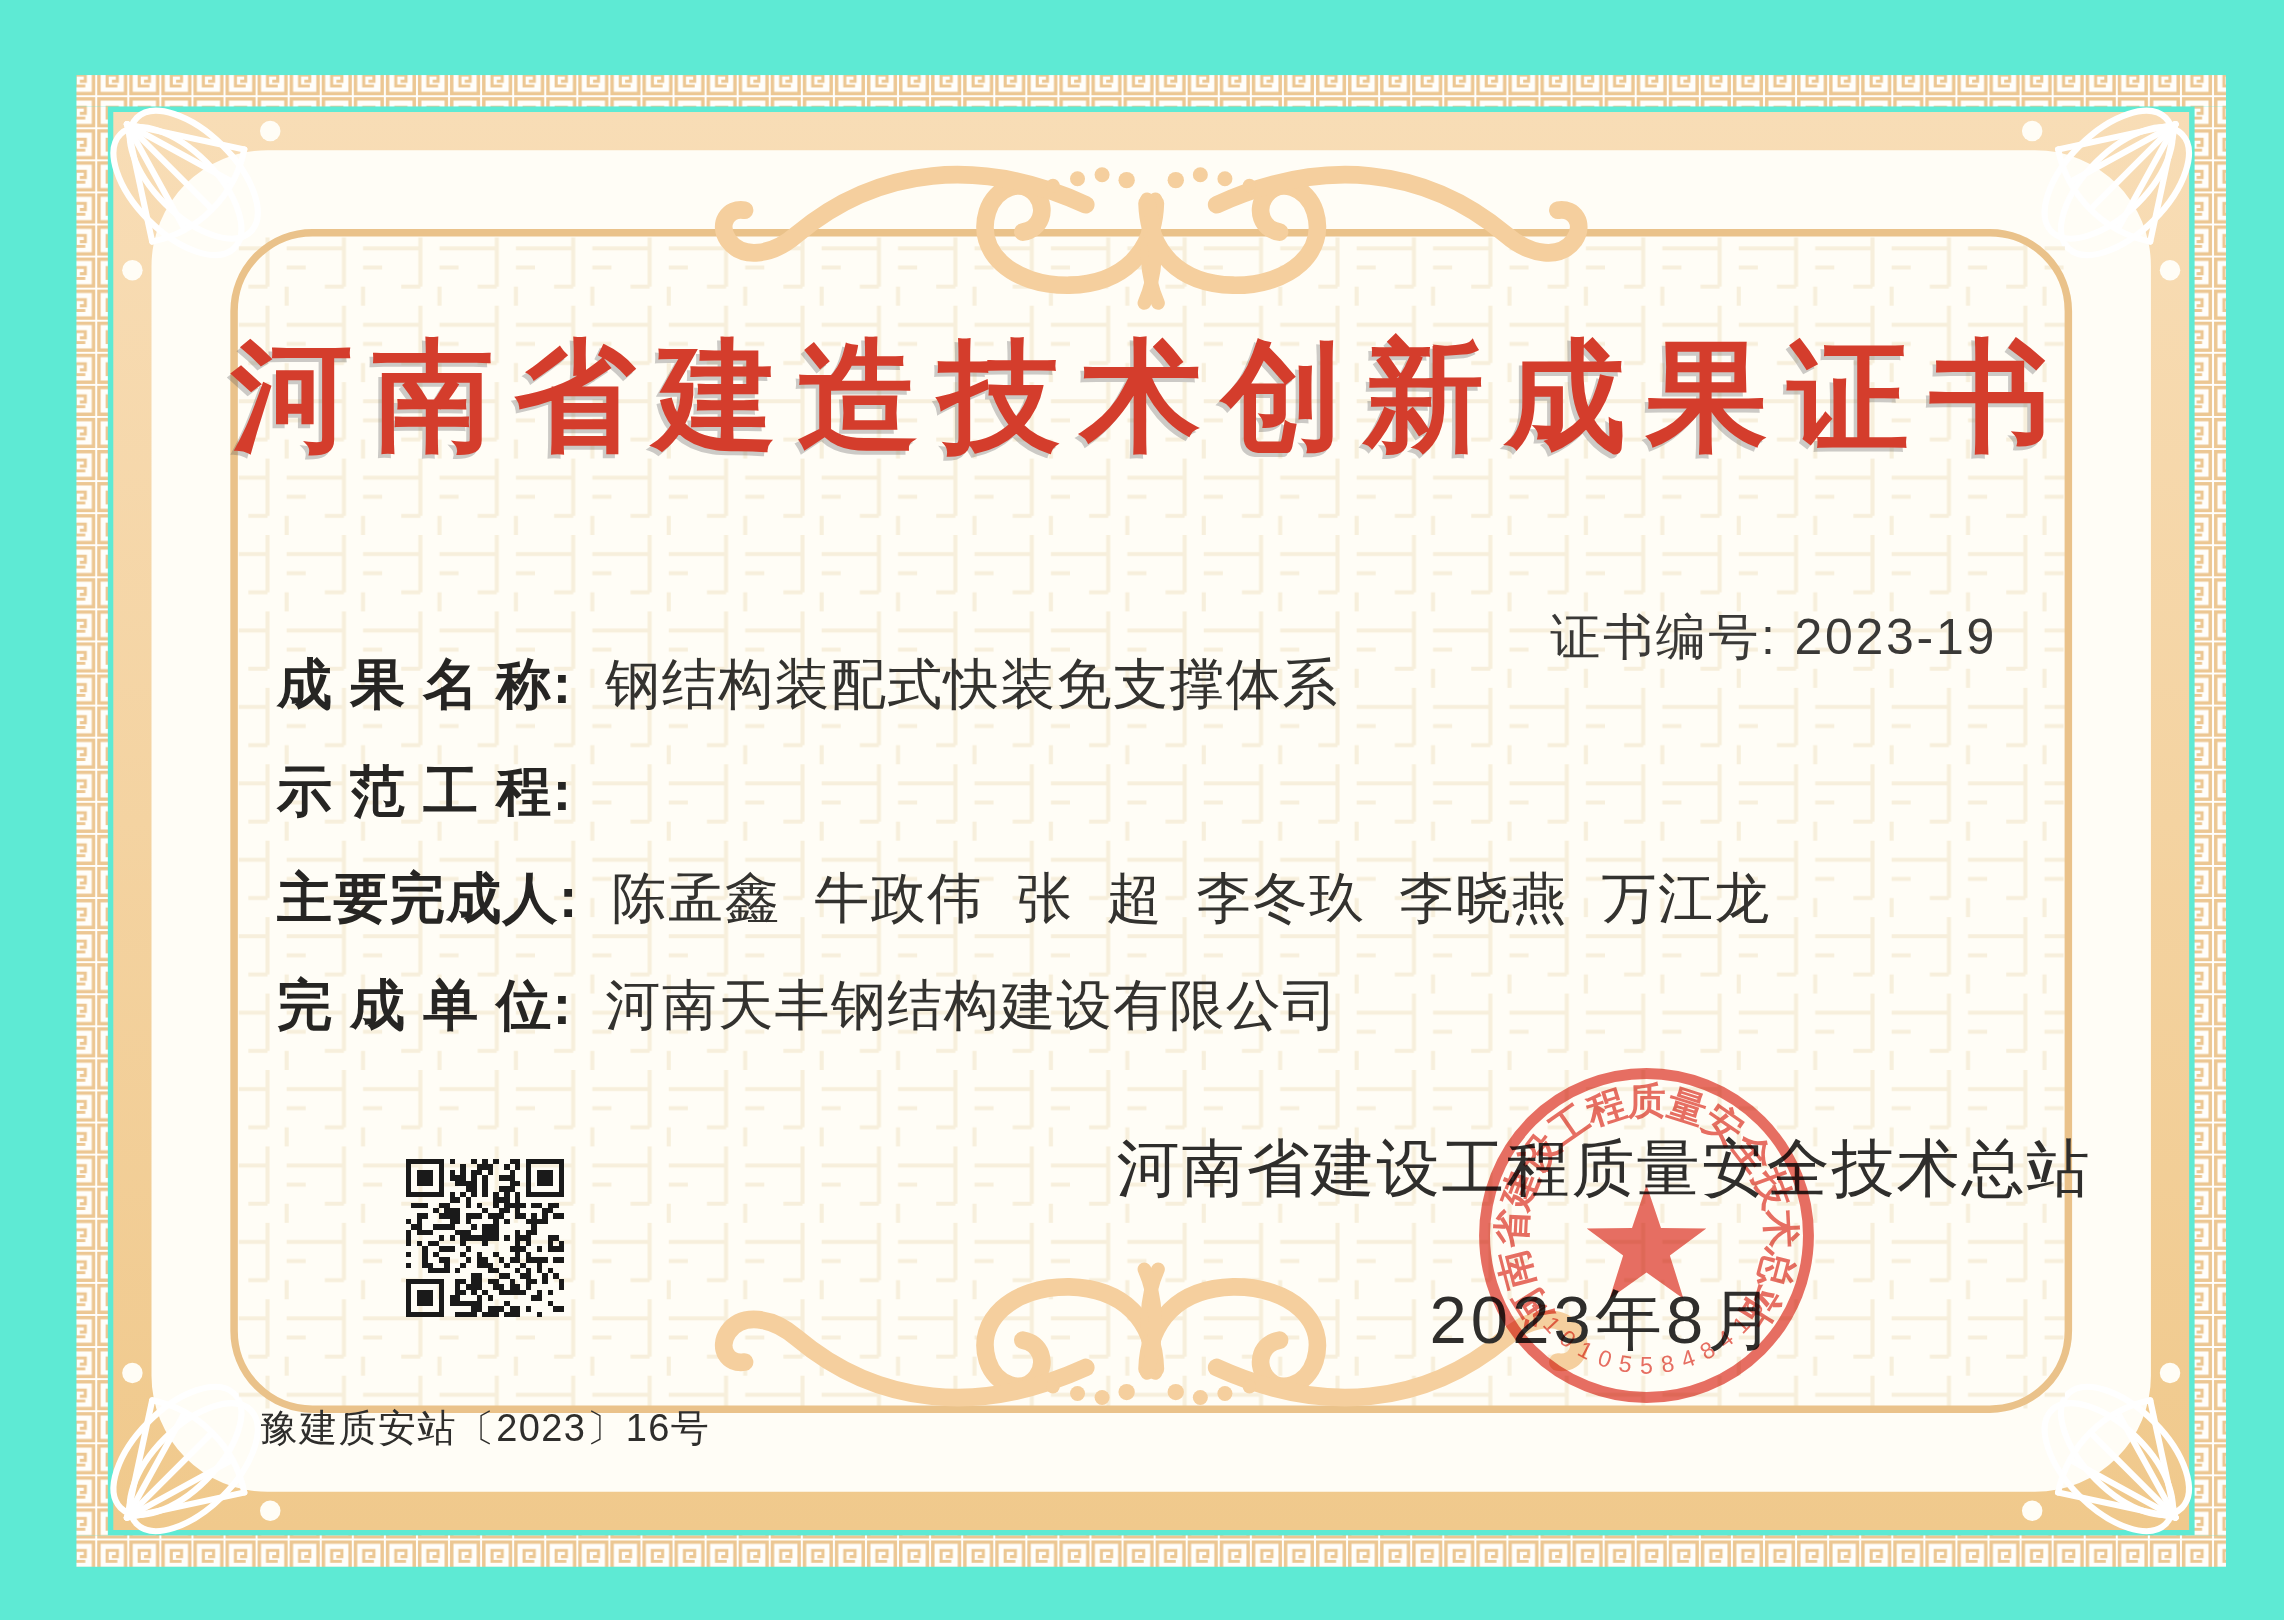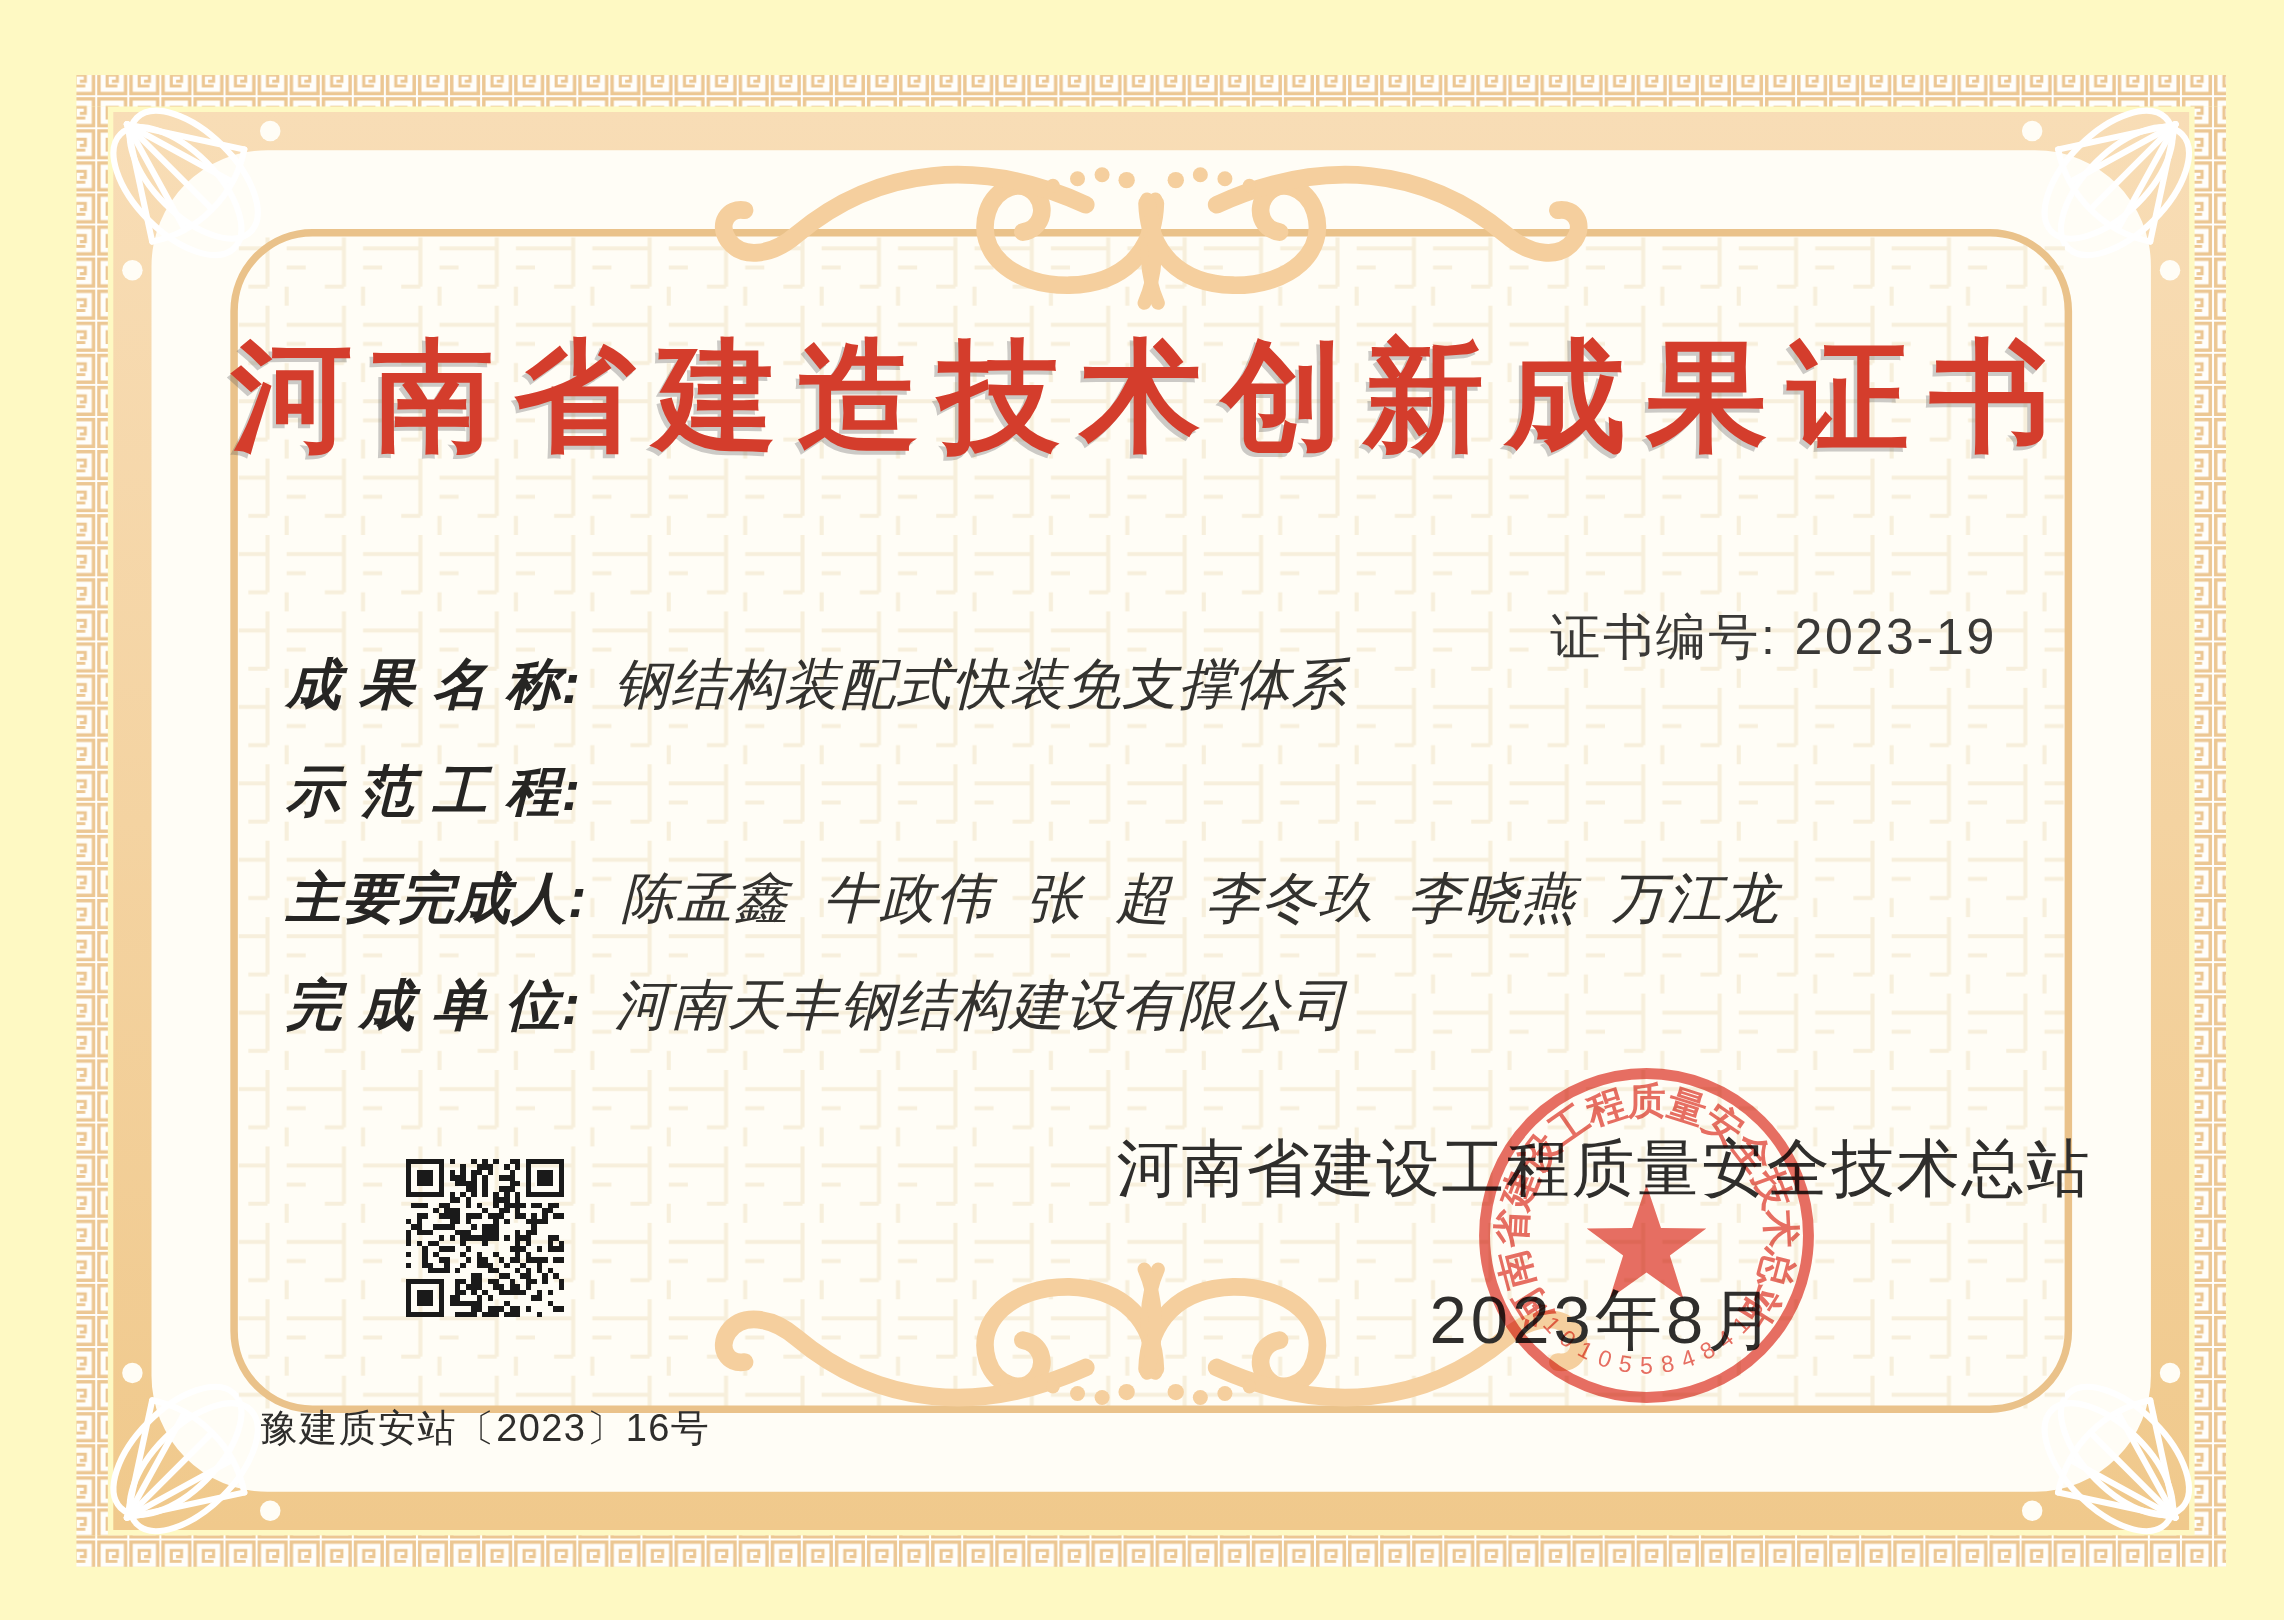--- a/index.html
+++ b/index.html
@@ -1,30 +1,30 @@
 <!DOCTYPE html>
 <html style="font-size:11px"><head>
 <meta charset="utf-8">
 <style>
   html,body{margin:0;padding:0;background:#ffffff;}
   .page{
-    position:relative;width:2284px;height:1620px;background:#fef9c3;overflow:hidden;
+    position:relative;width:2284px;height:1620px;background:#5eead4;overflow:hidden;
     font-family:"Liberation Sans","DejaVu Sans",sans-serif;color:#2e2d2b;
   }
   .frame-svg{position:absolute;left:0;top:0;width:2284px;height:1620px;}
   .abs{position:absolute;white-space:pre;}
   .title{
     left:1151px;top:326px;transform:translateX(-50%);
     font-family:"Liberation Serif","DejaVu Serif",serif;font-weight:700;
     font-size:121px;line-height:1.18;letter-spacing:20.5px;color:#d43d2c;
     text-shadow:-3.4px 4.1px 0 rgba(95,95,95,0.32);
   }
   .cert-no{right:287px;top:546px;font-size:50px;color:#3a3937;letter-spacing:2.7px;}
   .cert-no .v{margin-left:11px;padding-left:6px;}
-  .fields{position:absolute;left:286px;top:631px;font-style:italic;}
+  .fields{position:absolute;left:277px;top:631px;}
   .row{display:flex;align-items:center;height:107px;font-size:55px;}
   .row .lbl{font-weight:700;color:#262523;letter-spacing:1.4px;white-space:pre;}
   .row .val{margin-left:33px;color:#33322f;white-space:pre;letter-spacing:1.4px;}
   .issuer{left:1604px;top:1126px;transform:translateX(-50%);font-size:63px;color:#2f2e2c;letter-spacing:2px;font-family:Liberation Serif, serif;}
   .issue-date{left:1604px;top:1275px;transform:translateX(-50%);font-size:67px;color:#2f2e2c;letter-spacing:4.1px;text-align:center;}
   .doc-no{left:485px;top:1403px;transform:translateX(-50%);font-size:38px;color:#2f2e2c;letter-spacing:1.4px;}
   .qr-svg{position:absolute;left:406px;top:1159px;width:158px;height:158px;}
   .seal-svg{position:absolute;left:1462px;top:1051px;width:369px;height:369px;mix-blend-mode:multiply;opacity:.85;}
 </style>
 </head>

